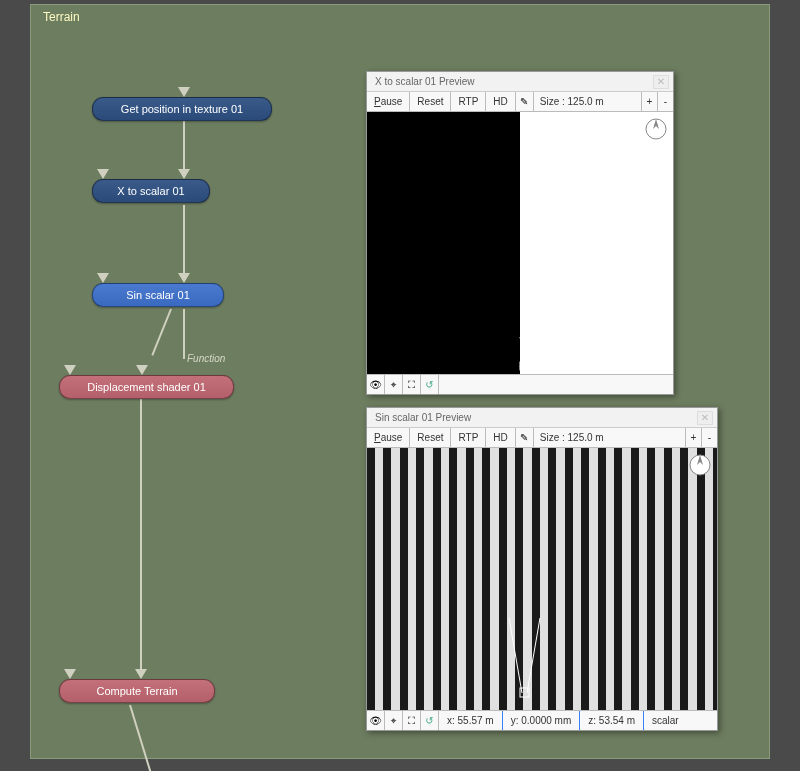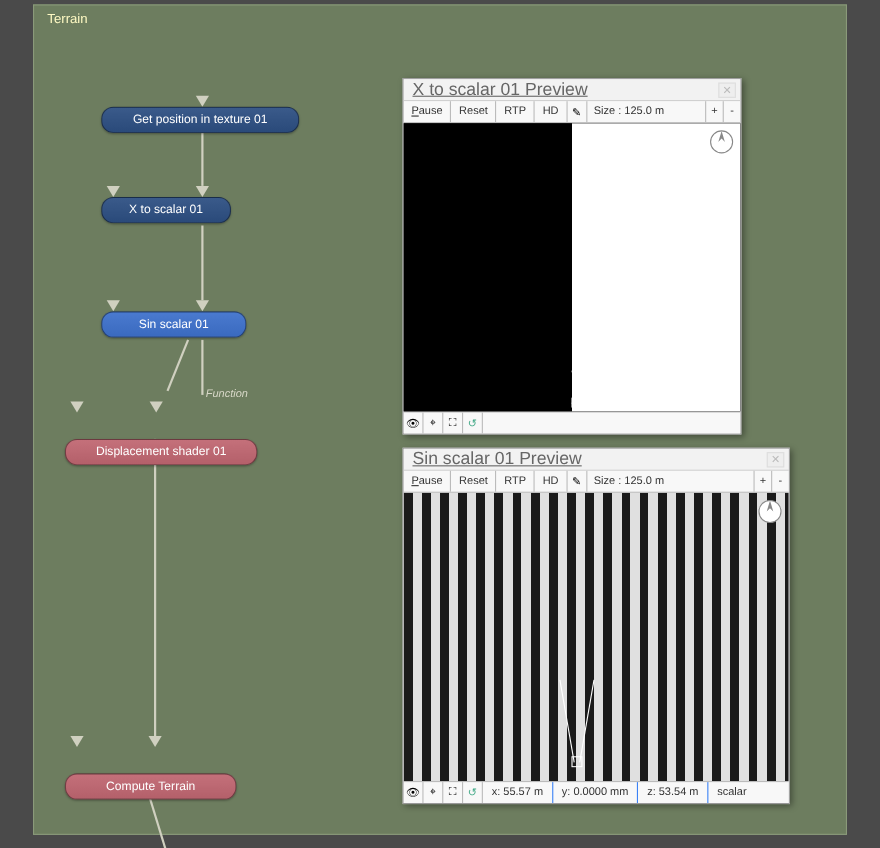--- a/index.html
+++ b/index.html
@@ -42,21 +42,20 @@
   box-shadow: 0 1px 2px rgba(0,0,0,0.3);
 }
 .node-blue {
   background: linear-gradient(#3a5a8a, #2a4a7a);
 }
 .node-lightblue {
   background: linear-gradient(#4a7acf, #3a6abf);
 }
 .node-red {
   background: linear-gradient(#c4707a, #b4606a);
-  margin-top: 24px;
 }
 .conn-arrow {
   position: absolute;
   width: 0;
   height: 0;
   border-left: 6px solid transparent;
   border-right: 6px solid transparent;
   border-top: 10px solid #d0d0c0;
 }
 .conn-line {
@@ -80,23 +79,22 @@
   display: flex;
   align-items: center;
   background: #f2f2f2;
   border-bottom: 1px solid #ccc;
   height: 20px;
   padding: 0 4px;
 }
 .preview-title {
   flex: 1;
   color: #666;
-  font-size: 16px;
+  font-size: 10px;
   padding-left: 4px;
-  text-decoration: underline;
 }
 .close-btn {
   width: 16px;
   height: 14px;
   background: #eee;
   border: 1px solid #ddd;
   display: flex;
   align-items: center;
   justify-content: center;
   color: #bbb;

